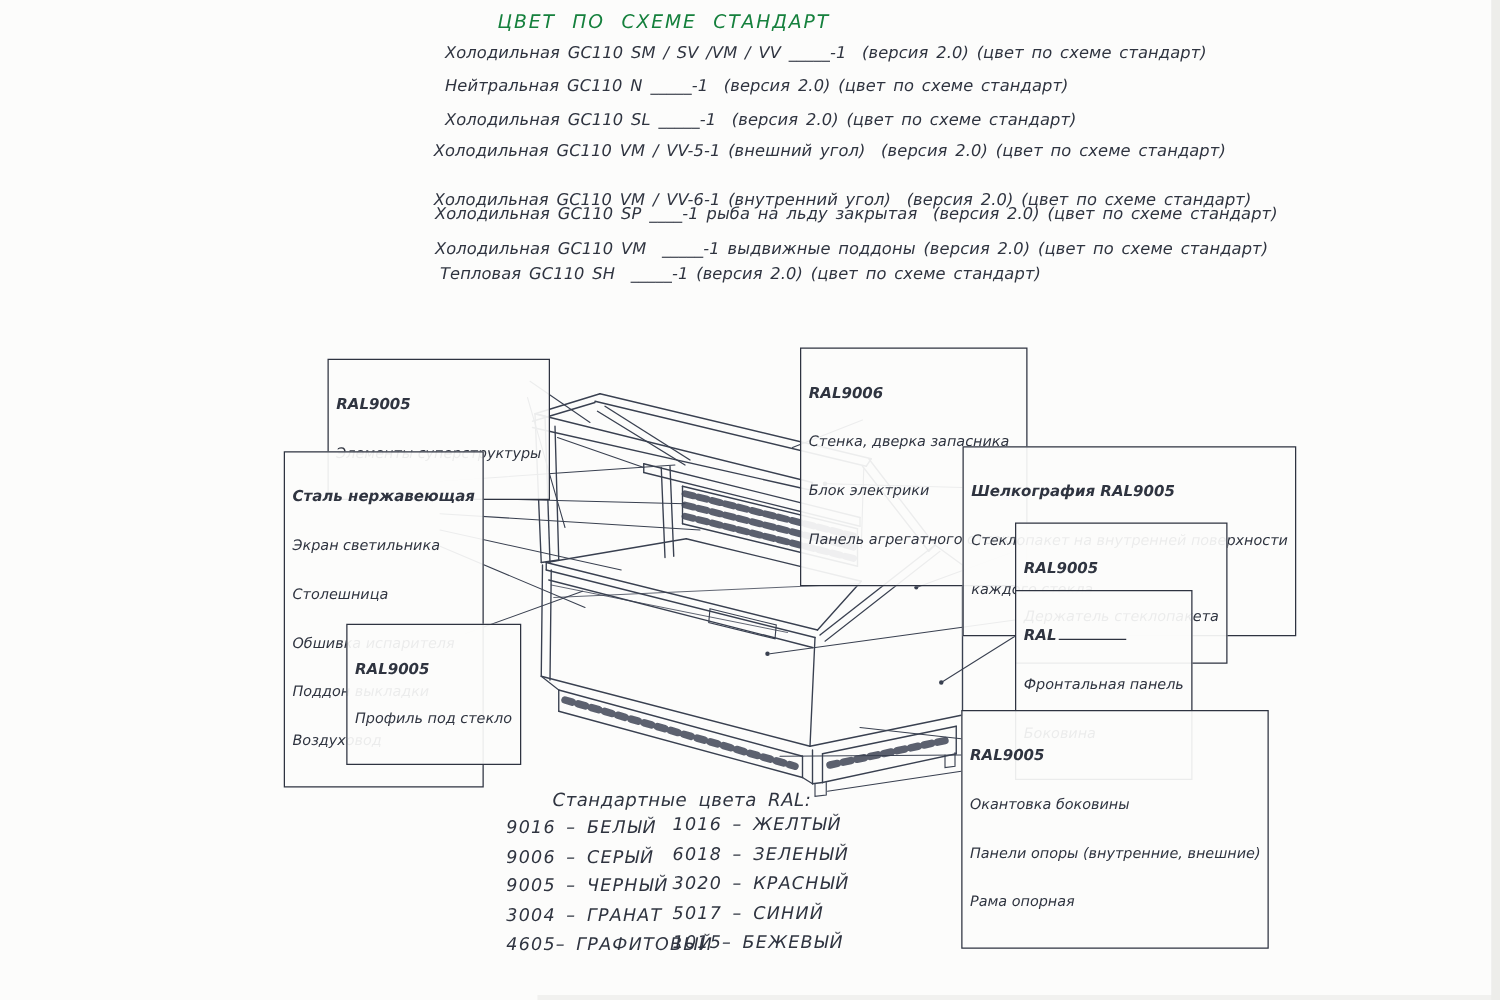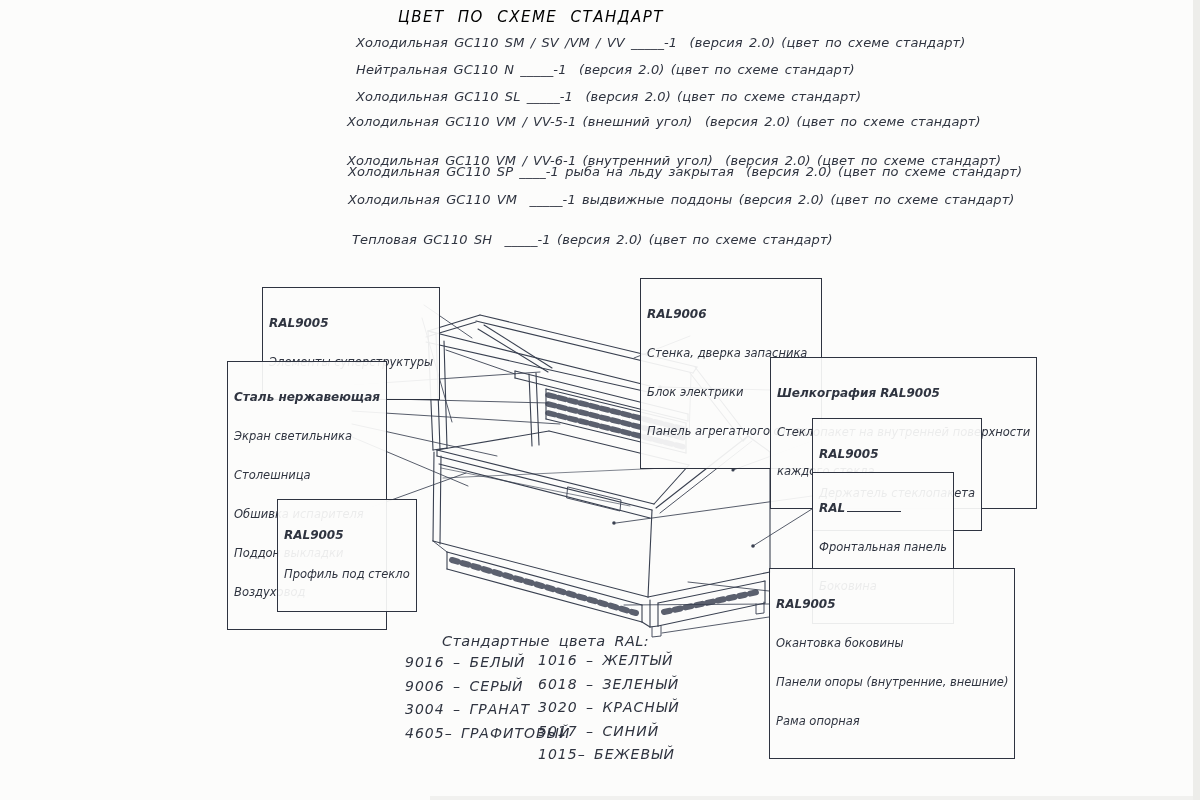--- a/index.html
+++ b/index.html
@@ -4,21 +4,21 @@
 <style>
   html,body{margin:0;padding:0;}
   body{
     width:1200px;height:800px;overflow:hidden;
     background:#fcfcfb;
     font-family:"DejaVu Sans",sans-serif;
     color:#2f3440;
   }
   #page{position:relative;width:1200px;height:800px;}
   .txt{position:absolute;font-style:italic;white-space:pre;}
-  #title{font-size:15px;letter-spacing:1.5px;word-spacing:7px;color:#000000;}
+  #title{font-size:15px;letter-spacing:1.5px;word-spacing:7px;color:#15803d;}
   .pline{font-size:13px;word-spacing:2px;letter-spacing:.1px;}
   .callout{
     position:absolute;border:1.4px solid #2e3340;background:rgba(252,252,251,.92);
     padding:3px 6px 4px 6px;font-style:italic;font-size:11.5px;line-height:13px;
     white-space:pre;box-sizing:border-box;z-index:3;
   }
   .callout .code{font-weight:bold;font-size:12px;}
   .blank-line{display:inline-block;width:54px;border-bottom:1.3px solid #2e3340;height:9px;margin-left:2px;}
   .ral-heading{font-size:14.5px;word-spacing:4px;letter-spacing:.4px;}
   .ral-col .ral-item{font-style:italic;font-size:14px;line-height:23.5px;letter-spacing:1px;word-spacing:3px;white-space:pre;}
@@ -34,21 +34,21 @@
 
   <div id="title" class="txt" style="left:398px;top:8px;">ЦВЕТ ПО СХЕМЕ СТАНДАРТ</div>
 
   <div class="txt pline" style="left:356px;top:35px;">Холодильная GC110 SM / SV /VM / VV _____-1  (версия 2.0) (цвет по схеме стандарт)</div>
   <div class="txt pline" style="left:356px;top:62px;">Нейтральная GC110 N _____-1  (версия 2.0) (цвет по схеме стандарт)</div>
   <div class="txt pline" style="left:356px;top:89px;">Холодильная GC110 SL _____-1  (версия 2.0) (цвет по схеме стандарт)</div>
   <div class="txt pline" style="left:347px;top:114px;">Холодильная GC110 VM / VV-5-1 (внешний угол)  (версия 2.0) (цвет по схеме стандарт)</div>
   <div class="txt pline" style="left:347px;top:137px;margin-top:16px;">Холодильная GC110 VM / VV-6-1 (внутренний угол)  (версия 2.0) (цвет по схеме стандарт)</div>
   <div class="txt pline" style="left:348px;top:164px;">Холодильная GC110 SP ____-1 рыба на льду закрытая  (версия 2.0) (цвет по схеме стандарт)</div>
   <div class="txt pline" style="left:348px;top:192px;">Холодильная GC110 VM  _____-1 выдвижные поддоны (версия 2.0) (цвет по схеме стандарт)</div>
-  <div class="txt pline" style="left:352px;top:232px;text-align:right;">Тепловая GC110 SH  _____-1 (версия 2.0) (цвет по схеме стандарт)</div>
+  <div class="txt pline" style="left:352px;top:212px;text-align:right;">Тепловая GC110 SH  _____-1 (версия 2.0) (цвет по схеме стандарт)</div>
 
   <svg id="drawing" width="1200" height="800" viewBox="0 0 1200 800">
     <g stroke="#394050" fill="none" stroke-width="1.1" stroke-linecap="round">
 
       <g>
         <path d="M480,315 L697,367"></path>
           <path d="M476,321 L693,373"></path>
           <path d="M697,367 L693,373"></path>
         <path d="M428,331 L480,315"></path>
           <path d="M426,337 L476,322"></path>
@@ -212,20 +212,21 @@
     <div>Окантовка боковины</div>
     <div>Панели опоры (внутренние, внешние)</div>
     <div>Рама опорная</div>
   </div>
 
   <div class="txt ral-heading" style="left:442px;top:633px;">Стандартные цвета RAL:</div>
 
   <div class="ral-col" style="left:405px;top:651px;">
     <div class="ral-item">9016 – БЕЛЫЙ</div>
     <div class="ral-item">9006 – СЕРЫЙ</div>
+    <div class="ral-item">9005 – ЧЕРНЫЙ</div>
     <div class="ral-item">3004 – ГРАНАТ</div>
     <div class="ral-item">4605– ГРАФИТОВЫЙ</div>
   </div>
 
   <div class="ral-col" style="left:538px;top:649px;">
     <div class="ral-item">1016 – ЖЕЛТЫЙ</div>
     <div class="ral-item">6018 – ЗЕЛЕНЫЙ</div>
     <div class="ral-item">3020 – КРАСНЫЙ</div>
     <div class="ral-item">5017 – СИНИЙ</div>
     <div class="ral-item">1015– БЕЖЕВЫЙ</div>

